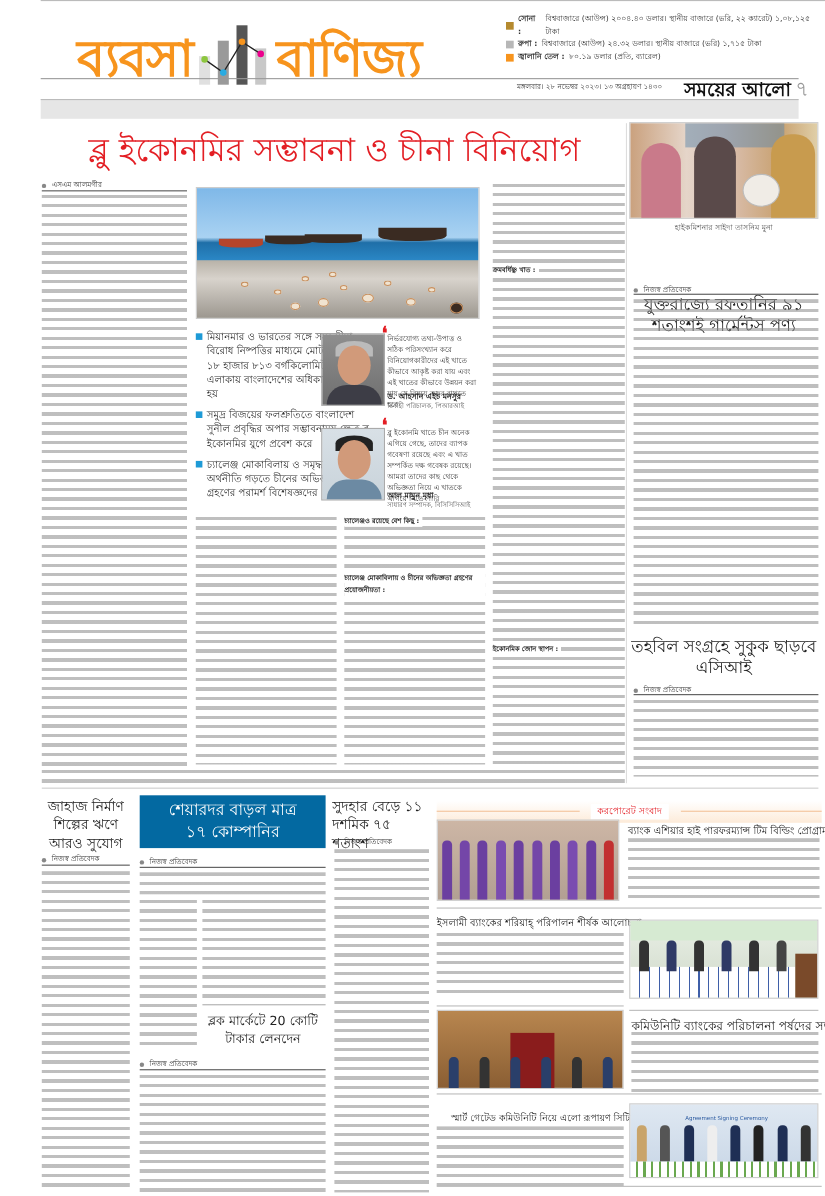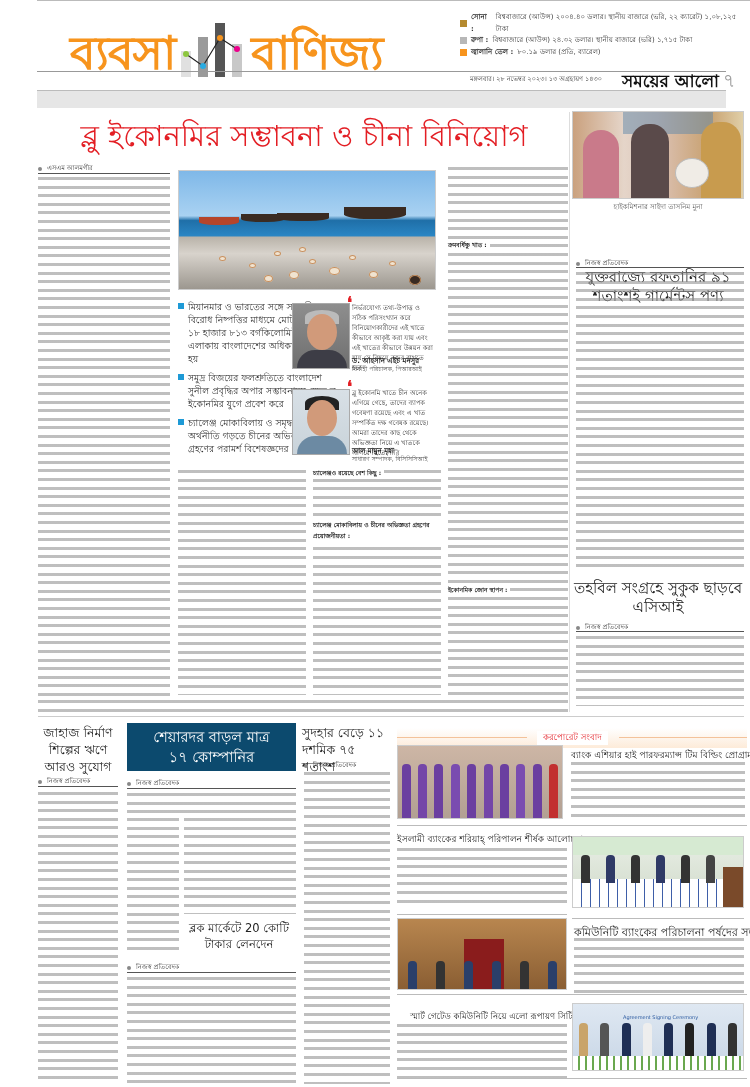--- a/index.html
+++ b/index.html
@@ -50,21 +50,21 @@
   .quote-role { font-family: "DejaVu Sans", sans-serif; font-size: 6px; color: #555; }
   .qmark { color: #e31e24; font-size: 16px; font-weight: bold; line-height: 10px; font-family: "DejaVu Serif", serif; }
 
   
   .photo-fair { left: 572px; top: 111px; width: 172px; height: 88px; background: linear-gradient(90deg, #caa17e 0%, #e5d5c9 30%, #dcc2b5 50%, #c8a170 80%, #e0cfa8 100%); border: 1px solid #ccc; overflow: hidden; }
   .caption { font-family: "DejaVu Sans", sans-serif; font-size: 7px; color: #555; text-align: center; }
   .head-r { font-family: "DejaVu Sans", sans-serif; font-size: 15px; line-height: 19px; color: #222; text-align: center; }
 
   .headline-md { font-family: "DejaVu Sans", sans-serif; color: #222; text-align: center; }
 
-  .red-box { left: 127px; top: 723px; width: 169px; height: 48px; background: #0c4a6e; color: #fff; text-align: center; font-family: "DejaVu Sans", sans-serif; font-size: 14.5px; line-height: 20px; padding-top: 4px; }
+  .red-box { left: 127px; top: 723px; width: 169px; height: 48px; background: #0369a1; color: #fff; text-align: center; font-family: "DejaVu Sans", sans-serif; font-size: 14.5px; line-height: 20px; padding-top: 4px; }
 
   .corp-band { left: 397px; top: 731px; width: 350px; height: 14px; }
   .corp-band .line { position: absolute; top: 6px; height: 1px; background: #f3c29a; }
   .corp-label { position: absolute; left: 140px; top: 0; font-family: "DejaVu Sans", sans-serif; font-size: 8.5px; color: #e31e24; background: #fff; padding: 0 6px; }
   .corp-bg { left: 397px; top: 728px; width: 350px; height: 20px; background: linear-gradient(to bottom, #fff 0%, #fdebd9 100%); }
 
   .photo { position: absolute; border: 1px solid #ccc; overflow: hidden; }
   .people-row { position: absolute; left: 0; right: 0; bottom: 0; height: 45%; display: flex; justify-content: space-around; align-items: flex-end; }
   .person { width: 9px; height: 100%; border-radius: 4px 4px 0 0; }
   .sub-head { font-family: "DejaVu Sans", sans-serif; font-size: 9.5px; color: #222; white-space: nowrap; }

